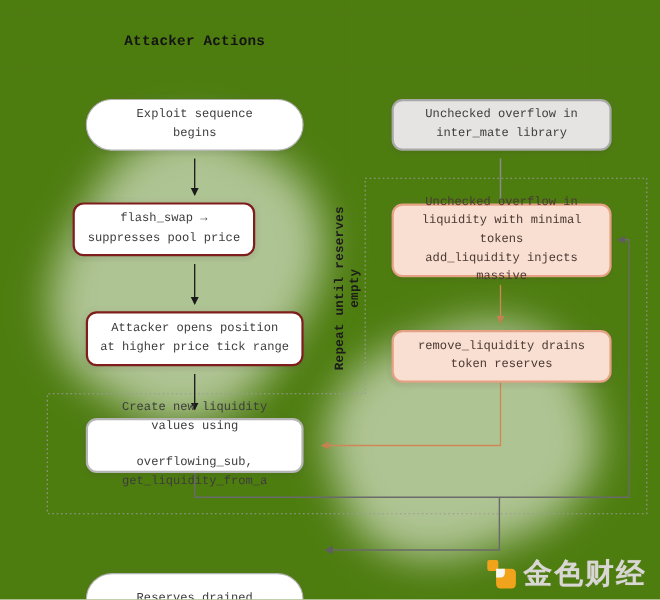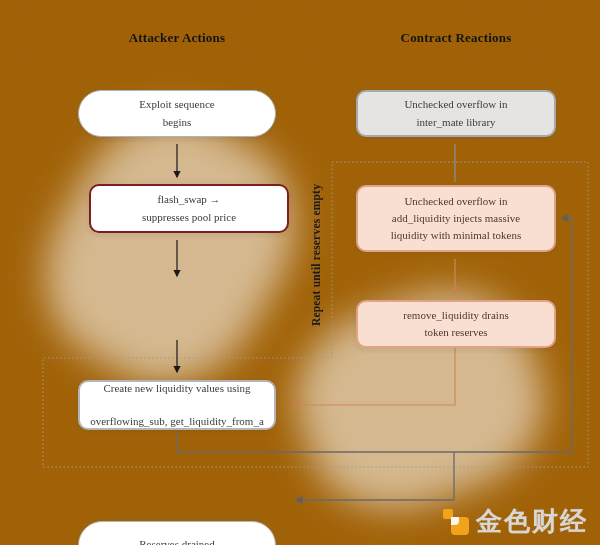--- a/index.html
+++ b/index.html
@@ -1,19 +1,19 @@
 <!DOCTYPE html>
 <html><head>
 <meta charset="utf-8">
 <style>
   html,body{margin:0;padding:0;background:#f7f6f3;}
   .canvas{
     position:relative;width:600px;height:545px;overflow:hidden;
-    background:#a16207;
-    font-family:Liberation Serif, serif;
+    background:#4d7c0f;
+    font-family:Liberation Mono, monospace;
   }
   .gridline{position:absolute;background:rgba(120,110,100,0.07);}
   .gridline.v{width:1px;top:0;height:545px;}
   .gridline.h{height:1px;left:0;width:600px;}
   .blob{position:absolute;background:rgba(255,255,255,0.55);border-radius:40%;filter:blur(18px);}
   .connectors{position:absolute;left:0;top:0;width:600px;height:545px;}
   .col-title{
     position:absolute;font-weight:bold;font-size:13px;color:#141414;
     text-align:center;letter-spacing:.2px;
   }
@@ -87,51 +87,54 @@
     <line x1="455" y1="259" x2="455" y2="293" stroke="#cf8757" stroke-width="1.2" marker-end="url(#mOrange)"></line>
 
     <path d="M455,348 L455,405 L293,405" fill="none" stroke="#cf8757" stroke-width="1.2" marker-end="url(#mOrange)"></path>
 
     <path d="M177,430 L177,452 L572,452 L572,218 L562,218" fill="none" stroke="#6a6a6a" stroke-width="1.3" marker-end="url(#mGray)"></path>
 
     <path d="M454,452 L454,500 L296,500" fill="none" stroke="#6a6a6a" stroke-width="1.3" marker-end="url(#mGray)"></path>
   </svg>
 
   <div class="col-title" style="left:78px;top:30px;width:198px;">Attacker Actions</div>
-  <div class="col-title" style="left:356px;top:30px;width:200px;">Contract Reactions</div>
 
   <div class="node stadium" style="left:78px;top:90px;width:198px;height:47px;">
     <span>Exploit sequence</span>
     <span>begins</span>
   </div>
 
-  <div class="node rect" style="left:89px;top:184px;width:200px;height:49px;">
+  <div class="node rect" style="left:66px;top:184px;width:166px;height:49px;">
     <span>flash_swap  →</span>
     <span>suppresses pool price</span>
   </div>
 
+  <div class="node rect" style="left:78px;top:283px;width:198px;height:50px;">
+    <span>Attacker opens position</span>
+    <span>at higher price tick range</span>
+  </div>
 
   <div class="node rect" style="left:78px;top:380px;width:198px;height:50px;border-color:#b5b5b5;gap:16px;">
     <span>Create new liquidity values using</span>
     <span>overflowing_sub, get_liquidity_from_a</span>
   </div>
 
   <div class="node stadium" style="left:78px;top:480px;width:198px;height:48px;margin-top:41px;">
     <span>Reserves drained</span>
   </div>
 
   <div class="node rect graybox" style="left:356px;top:90px;width:200px;height:47px;">
     <span>Unchecked overflow in</span>
     <span>inter_mate library</span>
   </div>
 
   <div class="node rect pinkbox" style="left:356px;top:185px;width:200px;height:67px;">
     <span>Unchecked overflow in</span>
+    <span>liquidity with minimal tokens</span>
     <span>add_liquidity injects massive</span>
-    <span>liquidity with minimal tokens</span>
   </div>
 
   <div class="node rect pinkbox" style="left:356px;top:300px;width:200px;height:48px;">
     <span>remove_liquidity drains</span>
     <span>token reserves</span>
   </div>
 
   <div class="loop-label">Repeat until reserves empty</div>
 
   <div class="watermark">

